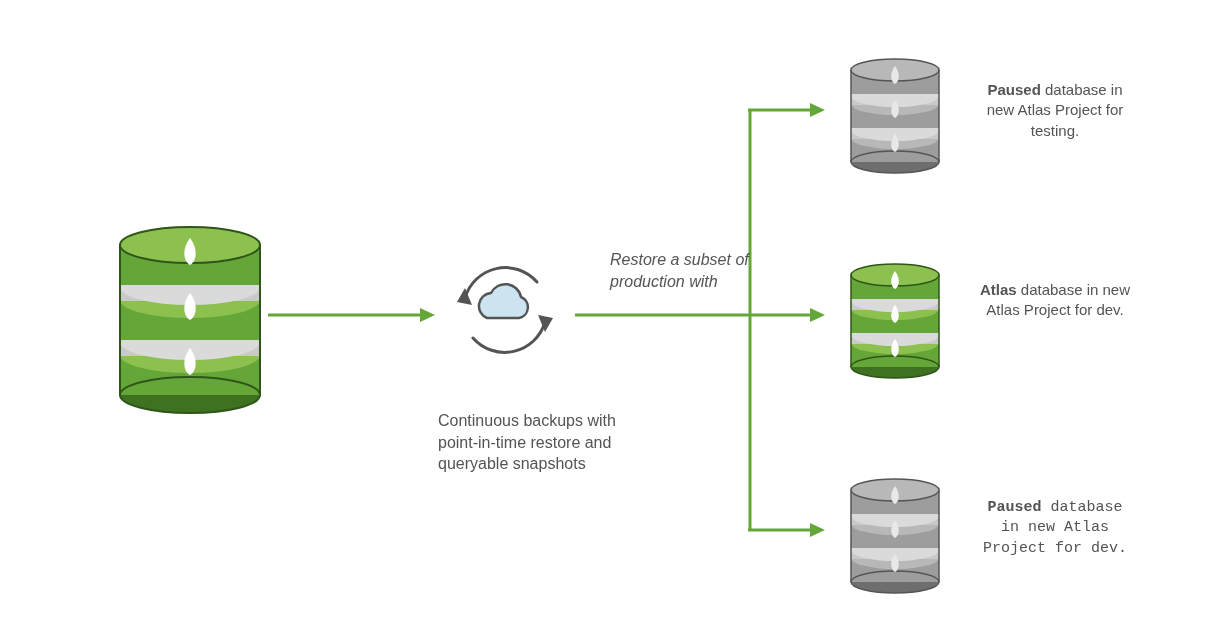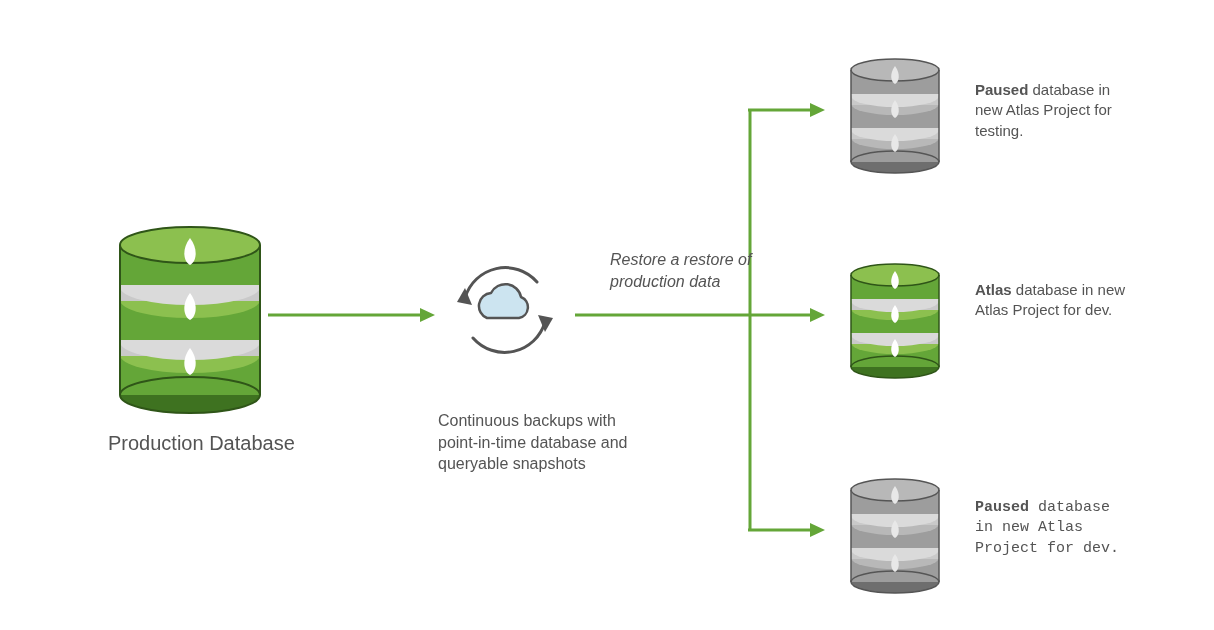--- a/index.html
+++ b/index.html
@@ -37,21 +37,21 @@
   top: 410px;
   width: 210px;
   font-size: 16px;
 }
 .restore-label {
   left: 610px;
   top: 249px;
   width: 170px;
   font-size: 16px;
 }
-.target-label { width: 160px; font-size: 15px; }
+.target-label { width: 160px; font-size: 15px; text-align: center; }
 .target-label-1 { left: 975px; top: 80px; }
 .target-label-2 { left: 975px; top: 280px; }
 .target-label-3 { left: 975px; top: 498px; font-family: Liberation Mono, monospace; }
 
 svg { display: block; }
 </style>
 </head>
 <body>
 
 <div class="diagram">
@@ -191,25 +191,24 @@
     <ellipse cx="0" cy="-40" rx="44" ry="11" fill="none" stroke="#555" stroke-width="1.5"></ellipse>
     <g fill="#E8E8E8">
       <path d="M 0 -44 C -6 -36 -4 -28 0 -26 C 4 -28 6 -36 0 -44 Z"></path>
       <path d="M 0 -10 C -6 -2 -4 6 0 8 C 4 6 6 -2 0 -10 Z"></path>
       <path d="M 0 24 C -6 32 -4 40 0 42 C 4 40 6 32 0 24 Z"></path>
     </g>
   </g>
 
 </svg>
 
-<div class="label prod-label">Production Database</div>
-
-<div class="label backup-label">Continuous backups with point-in-time database and queryable snapshots</div>
-
-<div class="label italic restore-label">Restore a restore of production data</div>
+
+<div class="label backup-label">Continuous backups with point-in-time restore and queryable snapshots</div>
+
+<div class="label italic restore-label">Restore a subset of production with</div>
 
 <div class="label target-label target-label-1">
   <span class="bold">Paused</span><span> database in new Atlas Project for testing.</span>
 </div>
 
 <div class="label target-label target-label-2">
   <span class="bold">Atlas</span><span> database in new Atlas Project for dev.</span>
 </div>
 
 <div class="label target-label target-label-3">

